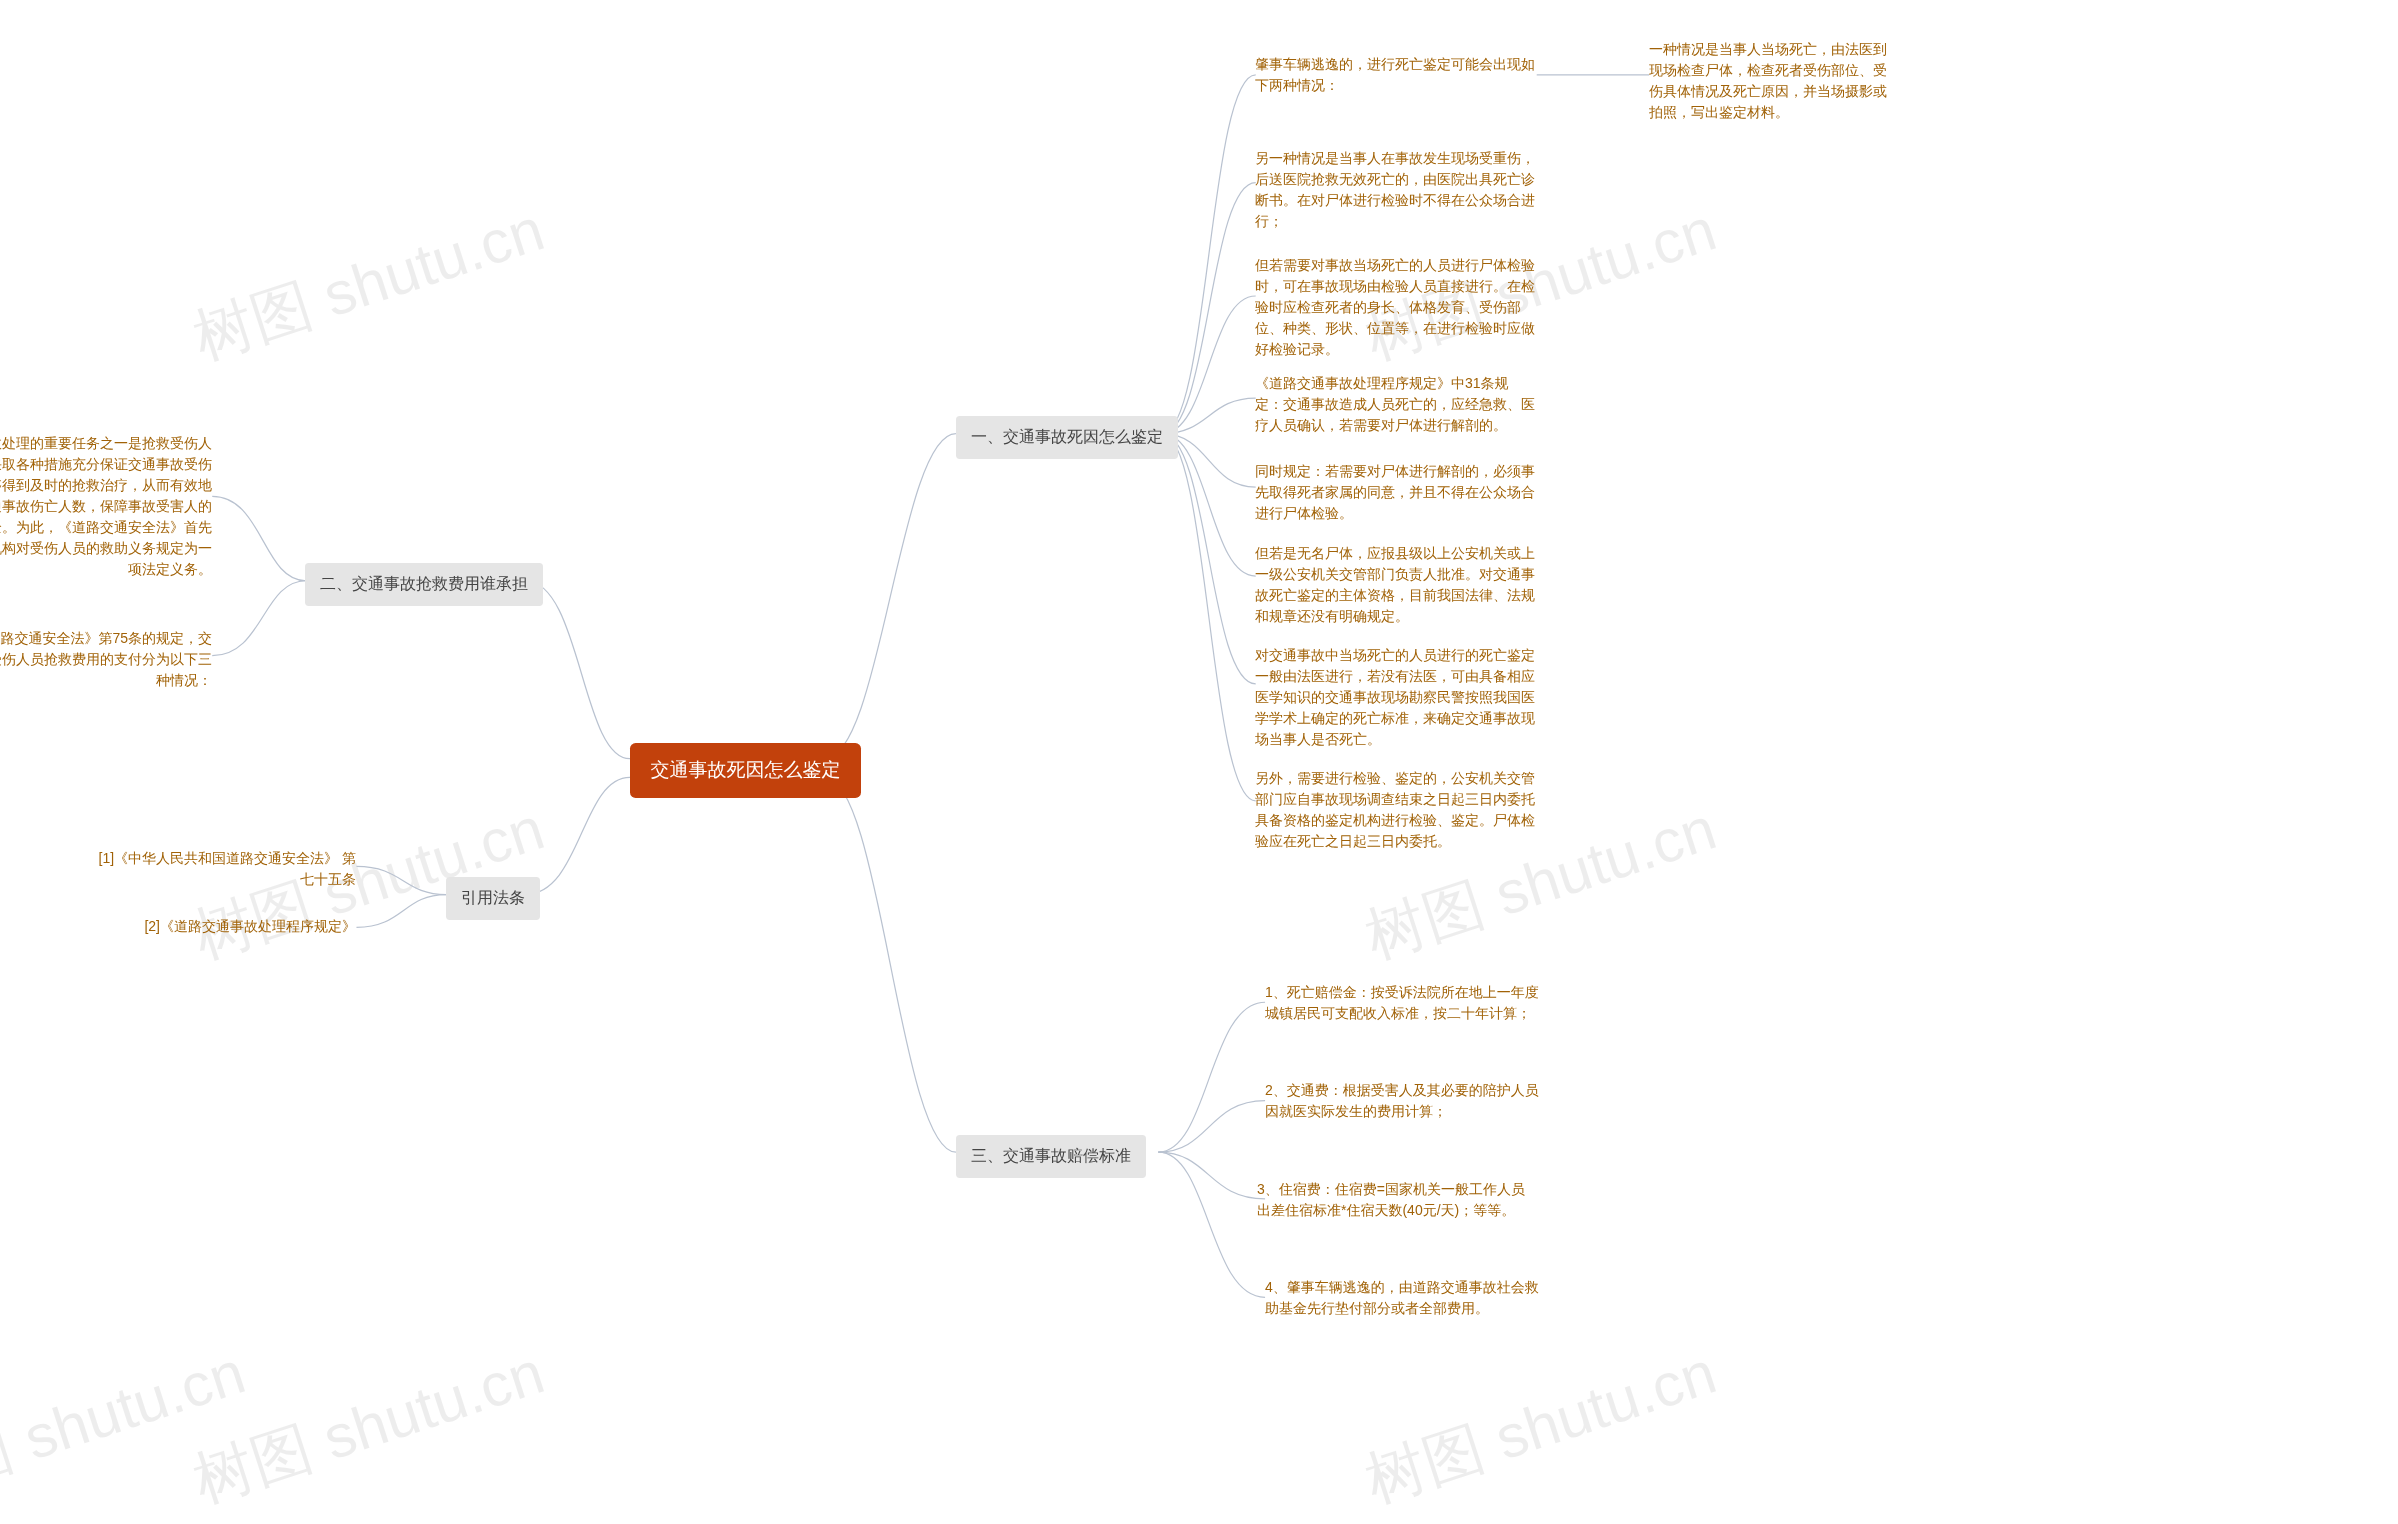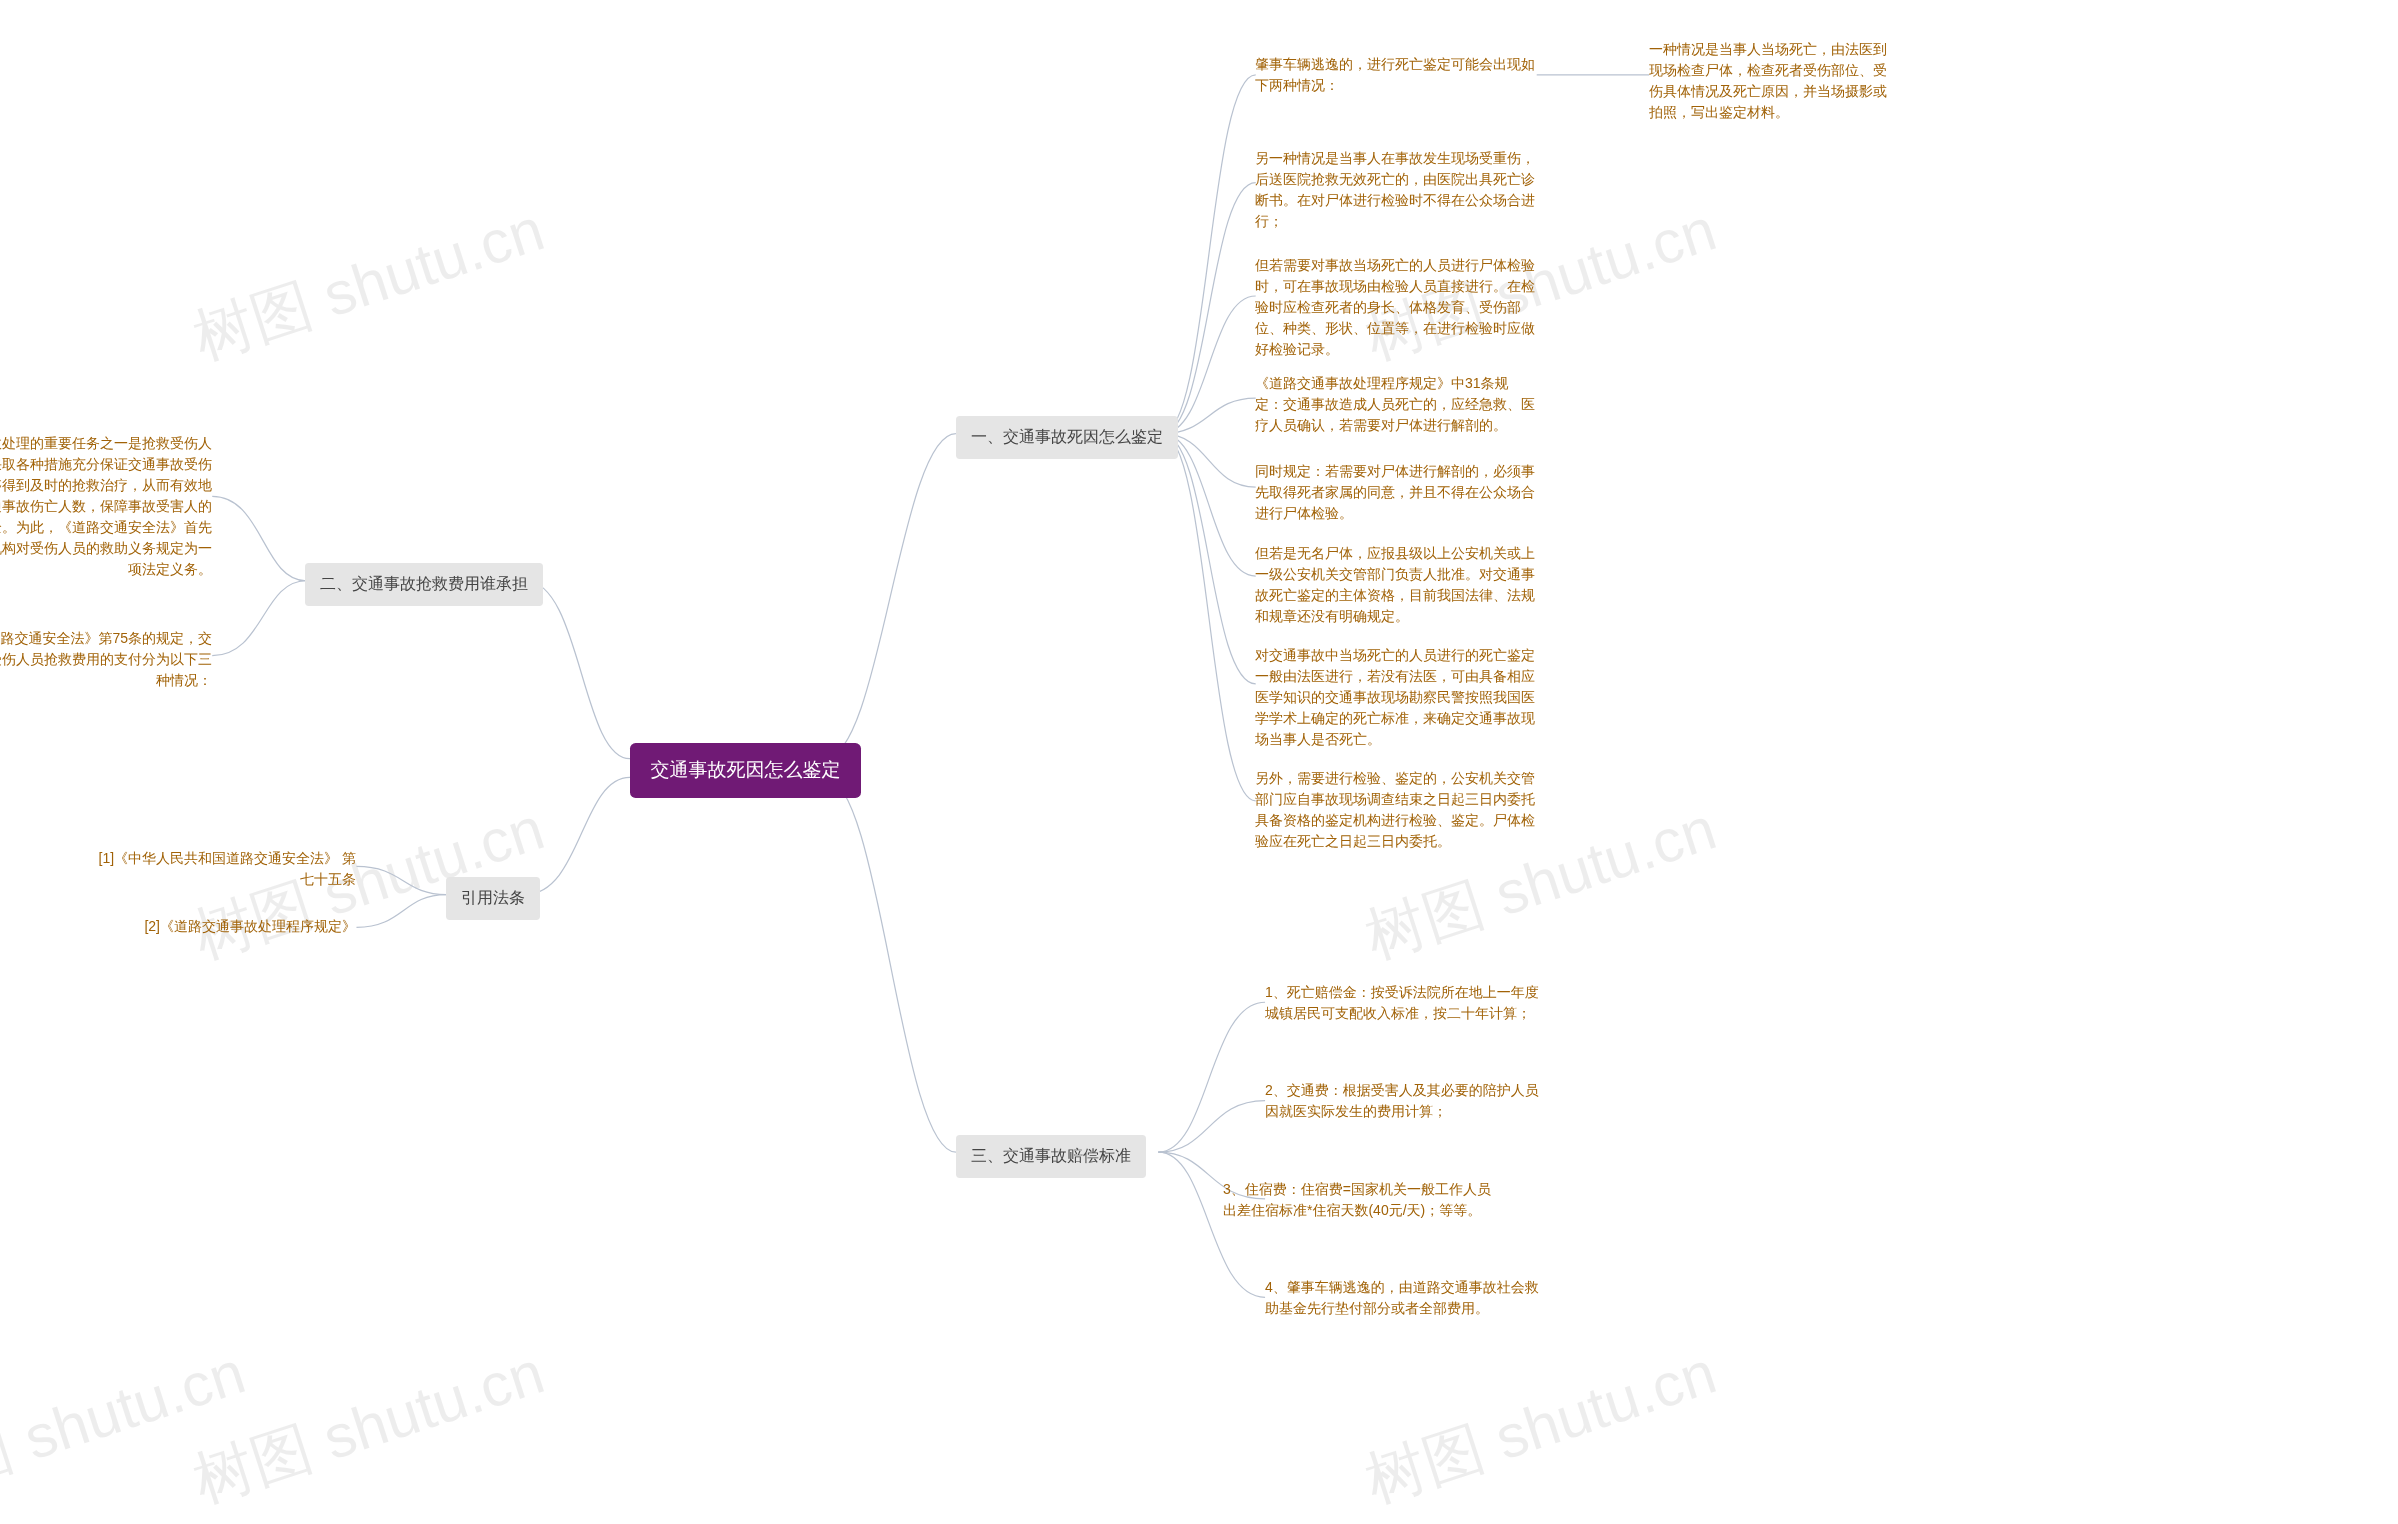--- a/index.html
+++ b/index.html
@@ -21,21 +21,21 @@
     pointer-events: none;
     user-select: none;
   }
   .node {
     position: absolute;
     font-size: 15px;
     line-height: 1.5;
     color: #555;
   }
   .root {
-    background: #701a75;
+    background: #c2410c;
     color: #fff;
     padding: 13px 20.6px;
     border-radius: 5.6px;
     font-size: 19px;
   }
   .branch {
     background: #e5e5e5;
     color: #444;
     padding: 9.4px 15px;
     border-radius: 3.7px;
@@ -121,21 +121,21 @@
 <div class="node leaf" style="left:1255px; top:543px;">但若是无名尸体，应报县级以上公安机关或上一级公安机关交管部门负责人批准。对交通事故死亡鉴定的主体资格，目前我国法律、法规和规章还没有明确规定。</div>
 <div class="node leaf" style="left:1255px; top:645px;">对交通事故中当场死亡的人员进行的死亡鉴定一般由法医进行，若没有法医，可由具备相应医学知识的交通事故现场勘察民警按照我国医学学术上确定的死亡标准，来确定交通事故现场当事人是否死亡。</div>
 <div class="node leaf" style="left:1255px; top:768px;">另外，需要进行检验、鉴定的，公安机关交管部门应自事故现场调查结束之日起三日内委托具备资格的鉴定机构进行检验、鉴定。尸体检验应在死亡之日起三日内委托。</div>
 
 <div class="node leaf leaf-narrow" style="left:1649px; top:39px;">一种情况是当事人当场死亡，由法医到现场检查尸体，检查死者受伤部位、受伤具体情况及死亡原因，并当场摄影或拍照，写出鉴定材料。</div>
 
 <div class="node branch" style="left:956px; top:1135px;">三、交通事故赔偿标准</div>
 
 <div class="node leaf" style="left:1265px; top:982px;">1、死亡赔偿金：按受诉法院所在地上一年度城镇居民可支配收入标准，按二十年计算；</div>
 <div class="node leaf" style="left:1265px; top:1080px;">2、交通费：根据受害人及其必要的陪护人员因就医实际发生的费用计算；</div>
-<div class="node leaf" style="left:1223px; top:1179px;">3、住宿费：住宿费=国家机关一般工作人员出差住宿标准*住宿天数(40元/天)；等等。</div>
+<div class="node leaf" style="left:1257px; top:1179px;">3、住宿费：住宿费=国家机关一般工作人员出差住宿标准*住宿天数(40元/天)；等等。</div>
 <div class="node leaf" style="left:1265px; top:1277px;">4、肇事车辆逃逸的，由道路交通事故社会救助基金先行垫付部分或者全部费用。</div>
 
 <div class="node branch" style="left:305px; top:563px;">二、交通事故抢救费用谁承担</div>
 
 <div class="node leaf leaf-left" style="left:-56px; top:433px; width:268px;">交通事故处理的重要任务之一是抢救受伤人员。要采取各种措施充分保证交通事故受伤人员能够得到及时的抢救治疗，从而有效地减少交通事故伤亡人数，保障事故受害人的生命安全。为此，《道路交通安全法》首先将医疗机构对受伤人员的救助义务规定为一项法定义务。</div>
 <div class="node leaf leaf-left" style="left:-56px; top:628px; width:268px;">根据《道路交通安全法》第75条的规定，交通事故受伤人员抢救费用的支付分为以下三种情况：</div>
 
 <div class="node branch" style="left:446px; top:877px;">引用法条</div>
 
 <div class="node leaf leaf-left" style="left:88px; top:848px; width:268px;">[1]《中华人民共和国道路交通安全法》 第七十五条</div>

